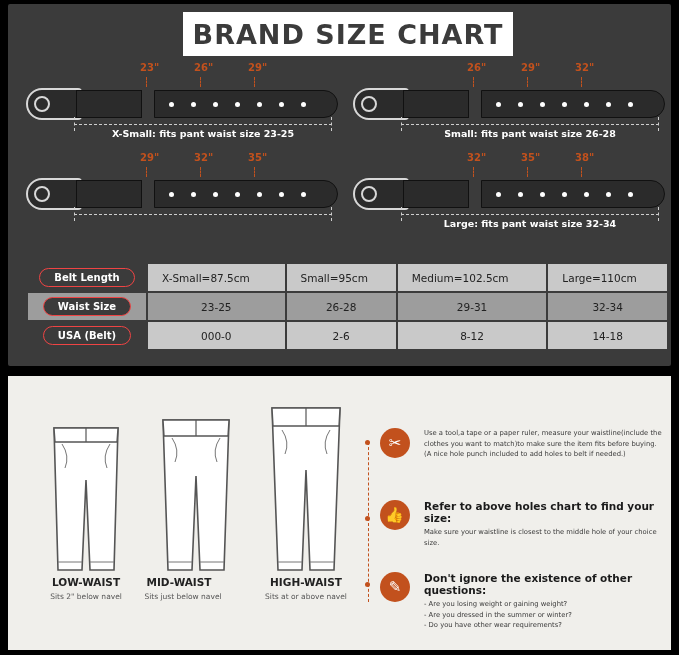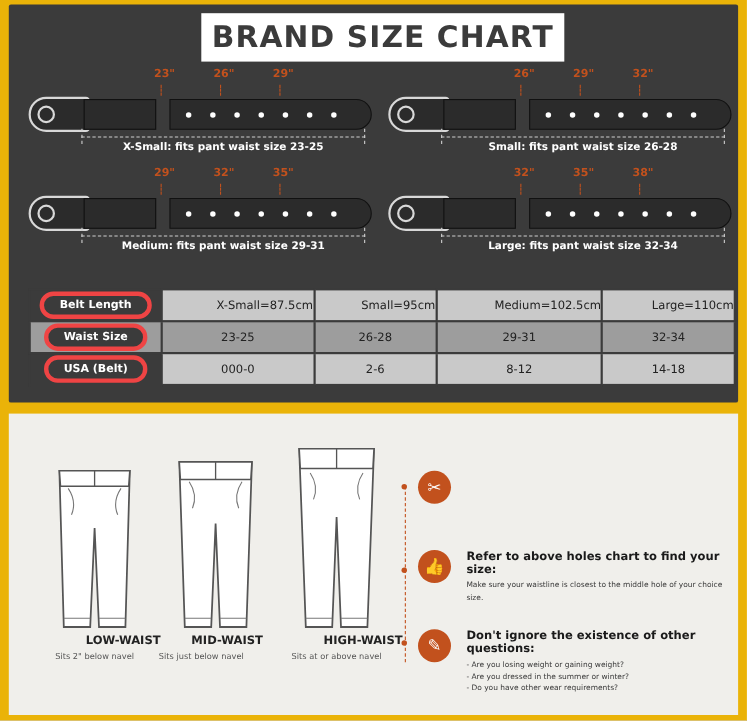--- a/index.html
+++ b/index.html
@@ -10,21 +10,21 @@
   body {
     width: 679px;
     height: 655px;
     font-family: "Liberation Sans", sans-serif;
     overflow: hidden;
   }
   .page {
     position: relative;
     width: 679px;
     height: 655px;
-    background: #eab308;
+    background: #000000;
     box-sizing: border-box;
   }
 
   
   .top-panel {
     position: absolute;
     left: 8px;
     top: 4px;
     width: 663px;
     height: 362px;
@@ -220,27 +220,27 @@
     width: 118px;
     background: #3b3b3b;
     color: #ffffff;
     font-weight: bold;
     border: 2px solid #3b3b3b;
     border-radius: 0;
   }
   .size-table td.rowhead span {
     display: inline-block;
     background: #3b3b3b;
-    border: 4px solid #ef4444;
+    border: 1px solid #ef4444;
     border-radius: 13px;
     padding: 3px 14px;
     font-size: 10px;
   }
   .size-table td.c {
-    text-align: right;
+    text-align: left;
     padding-left: 14px;
   }
 
   
   .bottom-panel {
     position: absolute;
     left: 8px;
     top: 376px;
     width: 663px;
     height: 274px;
@@ -255,21 +255,21 @@
     top: 18px;
   }
   .pants.p1 { left: 28px; }
   .pants.p2 { left: 138px; }
   .pants.p3 { left: 248px; }
 
   .pants-label {
     position: absolute;
     top: 200px;
     width: 120px;
-    text-align: right;
+    text-align: center;
     font-size: 10.5px;
     font-weight: bold;
     color: #222;
     font-family: "DejaVu Sans", sans-serif;
   }
   .pants-sub {
     position: absolute;
     top: 216px;
     width: 130px;
     text-align: center;
@@ -439,21 +439,20 @@
             <u style="left:66px"></u>
             <u style="left:88px"></u>
             <u style="left:110px"></u>
             <u style="left:132px"></u>
           </div>
         </div>
       </div>
       <div class="dimline"></div>
       <div class="dim-end left"></div>
       <div class="dim-end right"></div>
-      <div class="belt-caption">Medium: fits pant waist size 29-31</div>
     </div>
 
     <div class="belt-cell c4">
       <div class="measure-labels">
         <span class="m1">32"</span>
         <span class="m2">35"</span>
         <span class="m3">38"</span>
       </div>
       <div class="tickrow">
         <i class="t1"></i>
@@ -553,20 +552,21 @@
     <div class="pants-sub ps3">Sits at or above navel</div>
 
     <div class="tip-rail"></div>
     <div class="tip-rail-dot" style="top:64px"></div>
     <div class="tip-rail-dot" style="top:140px"></div>
     <div class="tip-rail-dot" style="top:206px"></div>
 
     <div class="tips">
       <div class="tip">
         <div class="tip-badge">✂</div>
+        <div class="tip-body">Use a tool,a tape or a paper ruler, measure your waistline(include the clothes you want to match)to make sure the item fits before buying. (A nice hole punch included to add holes to belt if needed.)</div>
       </div>
       <div class="tip">
         <div class="tip-badge">👍</div>
         <div class="tip-title">Refer to above holes chart to find your size:</div>
         <div class="tip-body">Make sure your waistline is closest to the middle hole of your choice size.</div>
       </div>
       <div class="tip">
         <div class="tip-badge">✎</div>
         <div class="tip-title">Don't ignore the existence of other questions:</div>
         <div class="tip-body">- Are you losing weight or gaining weight?

